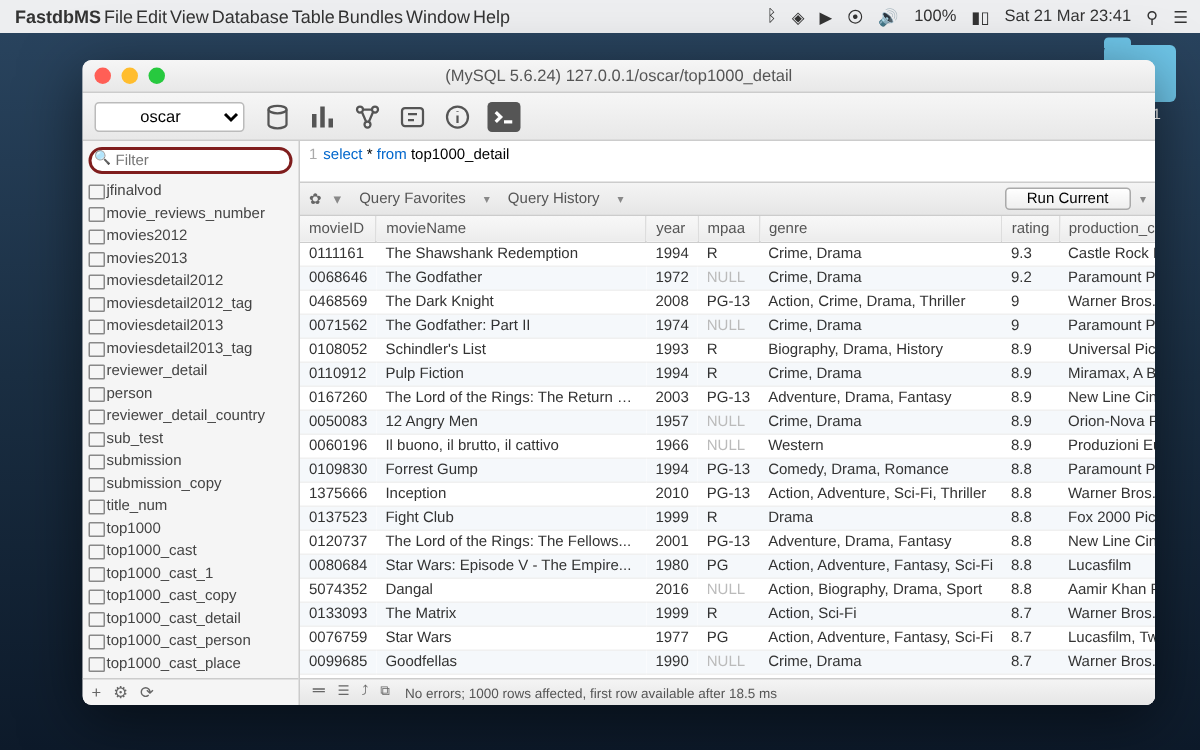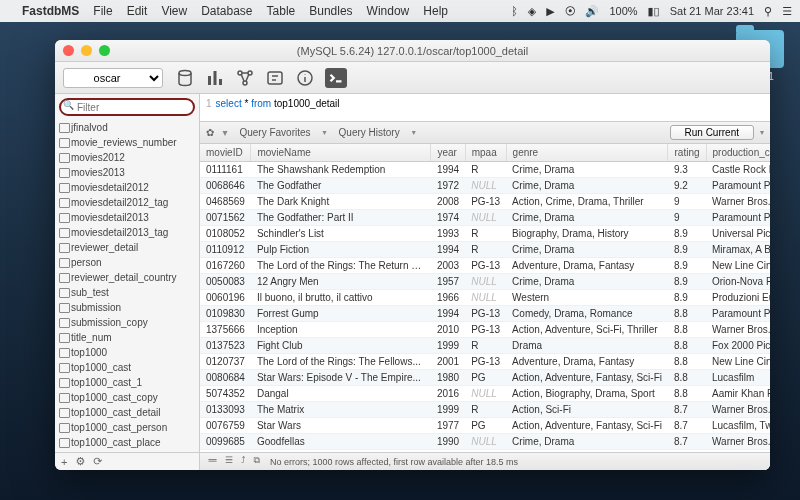--- a/index.html
+++ b/index.html
@@ -1,18 +1,18 @@
 <!DOCTYPE html>
 <html><head>
 <meta charset="utf-8">
 <style>
 *{margin:0;padding:0;box-sizing:border-box;font-family:-apple-system,BlinkMacSystemFont,"Helvetica Neue",sans-serif}
 body{width:800px;height:500px;background:linear-gradient(180deg,#2a4560 0%,#1a2e42 50%,#0d1a2a 100%);overflow:hidden;position:relative}
 .menubar{height:22px;background:rgba(248,248,248,0.95);display:flex;align-items:center;padding:0 8px;font-size:12px;color:#333;justify-content:space-between}
-.menubar-left{display:flex;gap:14px;align-items:center}
+.menubar-left{display:flex;gap:2px;align-items:center}
 .menubar-left .app{font-weight:600}
 .menubar-right{display:flex;gap:10px;align-items:center;font-size:11px}
 .desktop-folder{position:absolute;top:30px;right:10px;width:60px;text-align:center;font-size:10px;color:#fff}
 .desktop-folder .ficon{width:48px;height:38px;background:#6ec5e8;border-radius:4px;margin:0 auto 3px;position:relative}
 .desktop-folder .ficon:before{content:"";position:absolute;top:-5px;left:0;width:18px;height:7px;background:#6ec5e8;border-radius:3px 3px 0 0}
 .window{position:absolute;top:40px;left:55px;width:715px;height:430px;background:#ececec;border-radius:6px;box-shadow:0 10px 40px rgba(0,0,0,0.5);display:flex;flex-direction:column;overflow:hidden}
 .titlebar{height:22px;background:linear-gradient(#f6f6f6,#e8e8e8);display:flex;align-items:center;padding:0 8px;border-bottom:1px solid #ccc;position:relative}
 .traffic{display:flex;gap:7px}
 .traffic div{width:11px;height:11px;border-radius:50%}
 .tr-close{background:#ff5f56}.tr-min{background:#ffbd2e}.tr-max{background:#27c93f}
@@ -40,21 +40,21 @@
 .query-bar .gear{color:#666;margin-right:4px}
 .query-bar .btn{padding:1px 8px;color:#555;cursor:pointer}
 .query-bar .chev{font-size:8px;color:#888}
 .query-bar .spacer{flex:1}
 .run-btn{border:1px solid #aaa;padding:1px 14px;border-radius:3px;background:linear-gradient(#fff,#eee);font-size:10px;cursor:pointer}
 .grid-wrap{flex:1;overflow:auto}
 table{border-collapse:collapse;font-size:10px;width:100%;color:#333}
 th{background:linear-gradient(#f8f8f8,#ececec);border-bottom:1px solid #ccc;border-right:1px solid #ddd;padding:3px 6px;text-align:left;font-weight:400;color:#555;position:sticky;top:0}
 td{padding:2px 6px;border-bottom:1px solid #f0f0f0;white-space:nowrap;overflow:hidden;text-overflow:ellipsis;max-width:180px}
 tr:nth-child(even) td{background:#f5f8fb}
-.null{color:#bbb;font-style:italic}
+.null{color:#bbb;}
 .status{height:18px;background:linear-gradient(#f4f4f4,#e6e6e6);border-top:1px solid #ccc;display:flex;align-items:center;padding:0 8px;font-size:9px;color:#555;gap:10px}
 .status .sicons{display:flex;gap:8px;color:#666}
 </style>
 </head>
 <body>
 
 <div class="menubar">
   <div class="menubar-left">
     <span></span>
     <span class="app">FastdbMS</span>

